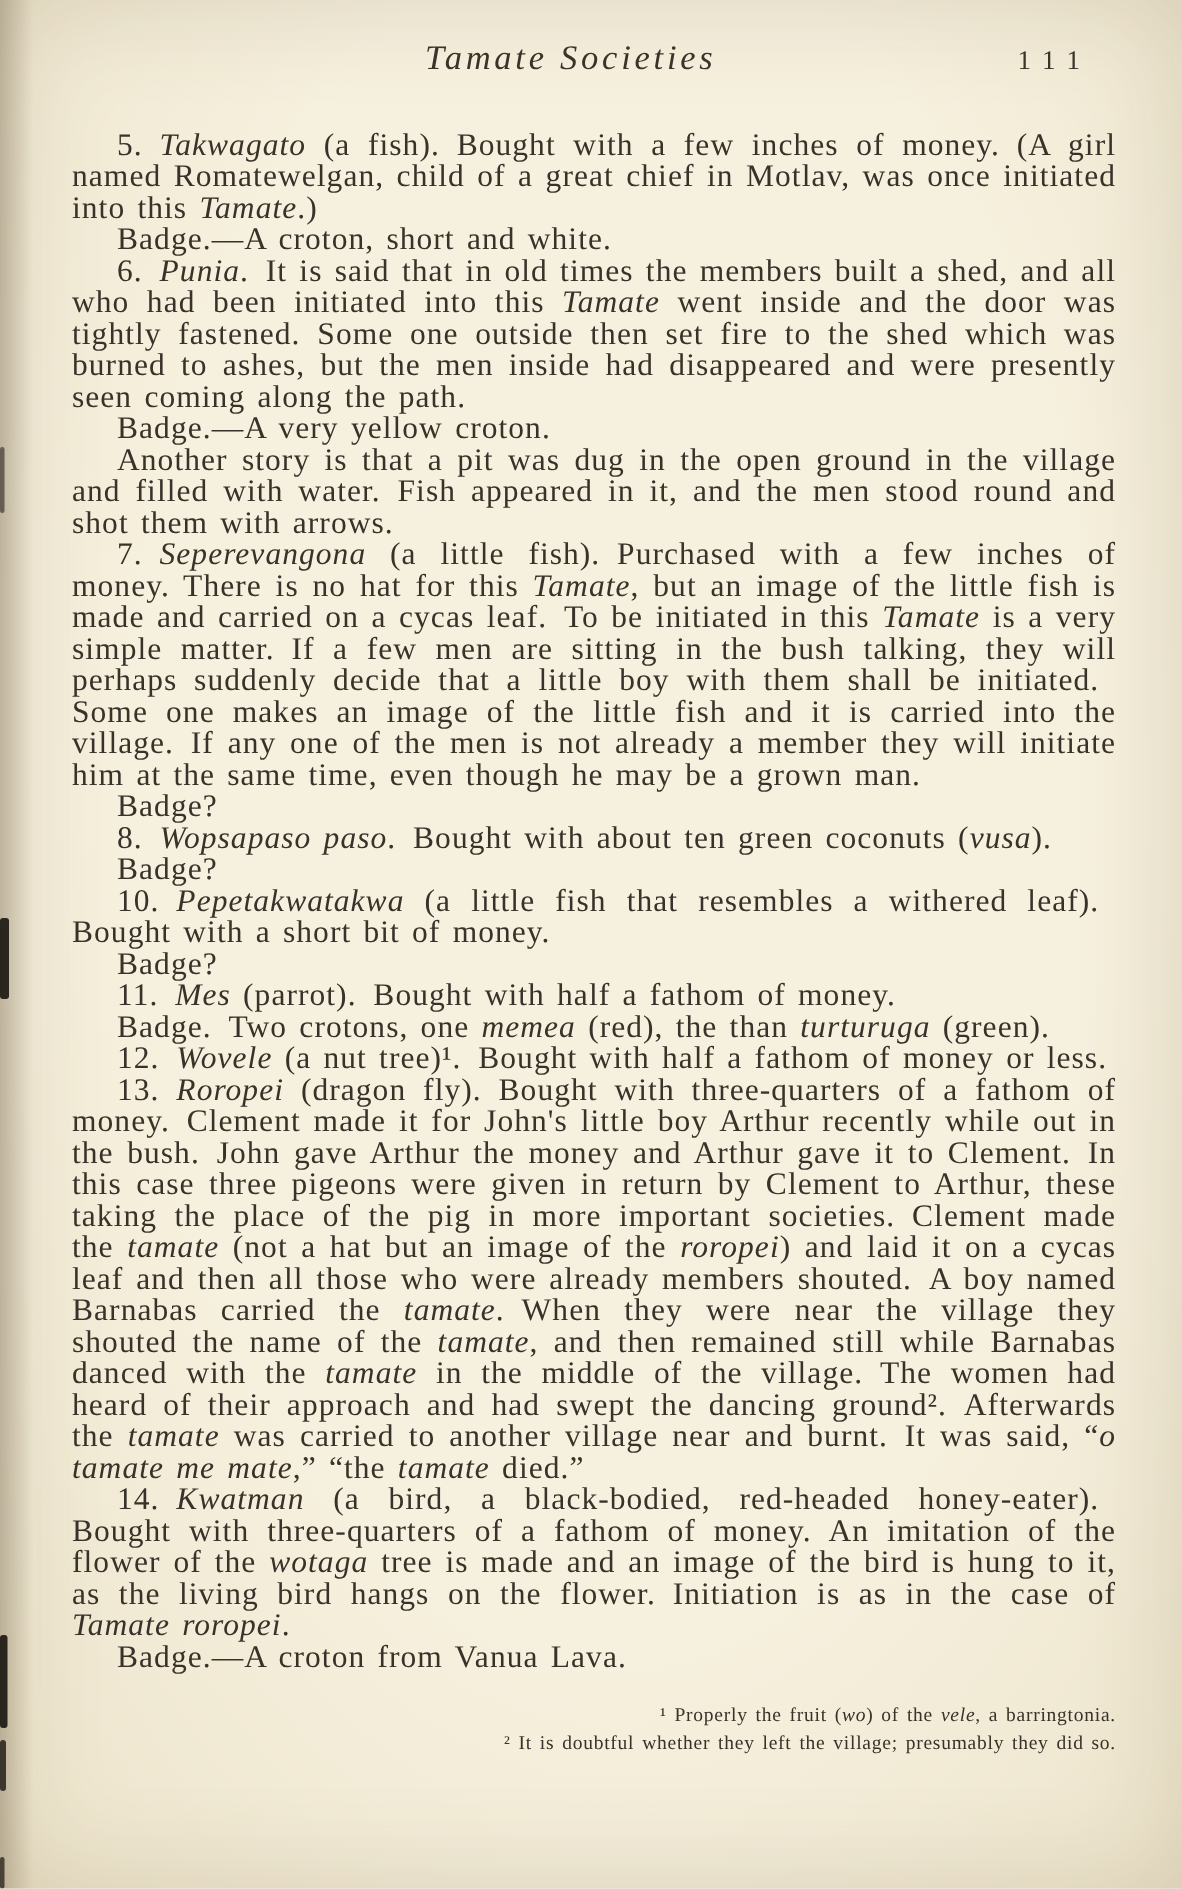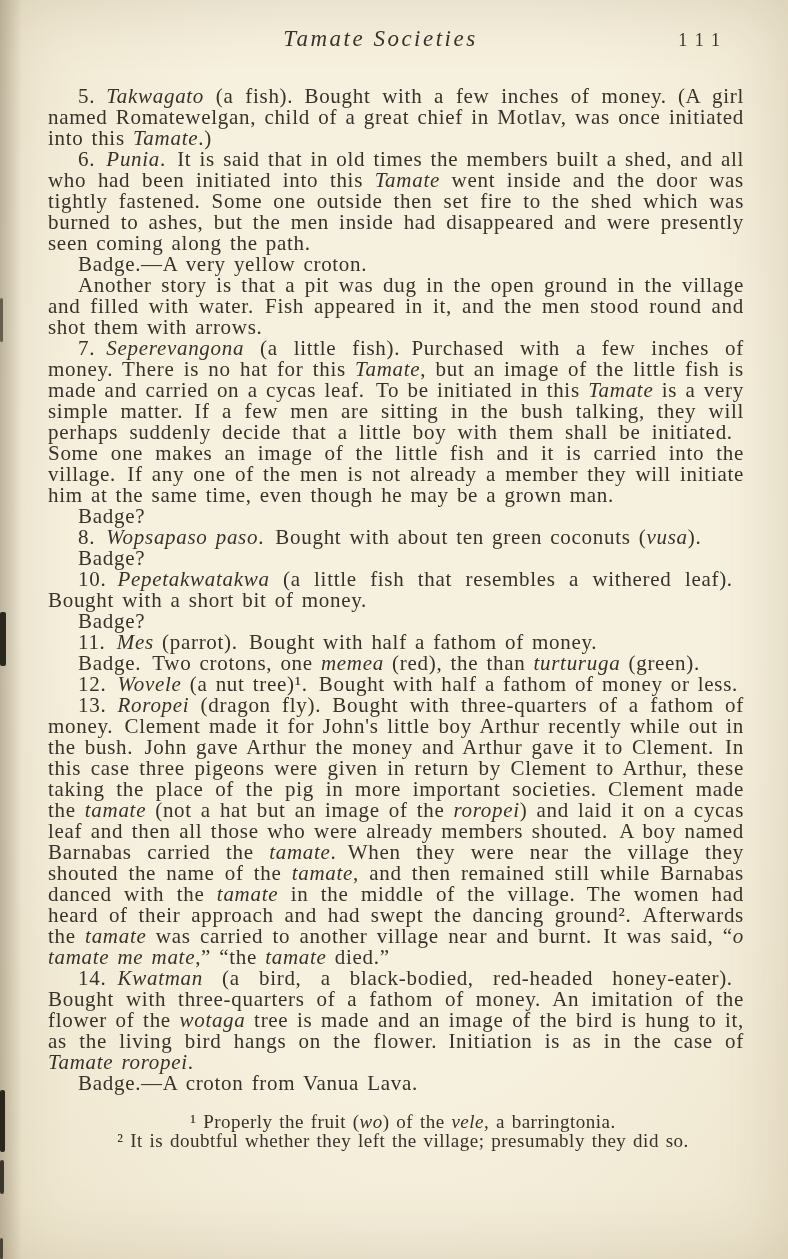--- a/index.html
+++ b/index.html
@@ -45,24 +45,24 @@
     line-height:21px;
     text-align:justify;
     text-indent:30px;
     letter-spacing:0.7px;
     word-spacing:2.2px;
   }
   .it { font-style:italic; }
 
   .footnotes { margin-top:18px; }
   .footnotes p.para {
-    font-size:19px;
+    font-size:13px;
     line-height:19px;
     text-indent:14px;
-    text-align:center;
+    text-align:right;
     letter-spacing:0.5px;
     word-spacing:1.5px;
   }
 </style>
 </head>
 <body>
 
 <div class="page">
   <div class="binding">
     <div class="mark m1"></div>
@@ -73,20 +73,21 @@
   </div>
 
   <div class="content">
     <div class="header">
       <span class="title">Tamate Societies</span>
       <span class="pagenum">111</span>
     </div>
 
     <div class="body">
         <p class="para"><span>5. </span><span class="it">Takwagato</span><span> (a fish). Bought with a few inches of money. (A girl named Romatewelgan, child of a great chief in Motlav, was once initiated into this </span><span class="it">Tamate</span><span>.)</span></p>
+        <p class="para"><span>Badge.—A croton, short and white.</span></p>
         <p class="para"><span>6. </span><span class="it">Punia</span><span>. It is said that in old times the members built a shed, and all who had been initiated into this </span><span class="it">Tamate</span><span> went inside and the door was tightly fastened. Some one outside then set fire to the shed which was burned to ashes, but the men inside had disappeared and were presently seen coming along the path.</span></p>
         <p class="para"><span>Badge.—A very yellow croton.</span></p>
         <p class="para"><span>Another story is that a pit was dug in the open ground in the village and filled with water. Fish appeared in it, and the men stood round and shot them with arrows.</span></p>
         <p class="para"><span>7. </span><span class="it">Seperevangona</span><span> (a little fish). Purchased with a few inches of money. There is no hat for this </span><span class="it">Tamate</span><span>, but an image of the little fish is made and carried on a cycas leaf. To be initiated in this </span><span class="it">Tamate</span><span> is a very simple matter. If a few men are sitting in the bush talking, they will perhaps suddenly decide that a little boy with them shall be initiated. Some one makes an image of the little fish and it is carried into the village. If any one of the men is not already a member they will initiate him at the same time, even though he may be a grown man.</span></p>
         <p class="para"><span>Badge?</span></p>
         <p class="para"><span>8. </span><span class="it">Wopsapaso paso</span><span>. Bought with about ten green coconuts (</span><span class="it">vusa</span><span>).</span></p>
         <p class="para"><span>Badge?</span></p>
         <p class="para"><span>10. </span><span class="it">Pepetakwatakwa</span><span> (a little fish that resembles a withered leaf). Bought with a short bit of money.</span></p>
         <p class="para"><span>Badge?</span></p>
         <p class="para"><span>11. </span><span class="it">Mes</span><span> (parrot). Bought with half a fathom of money.</span></p>

